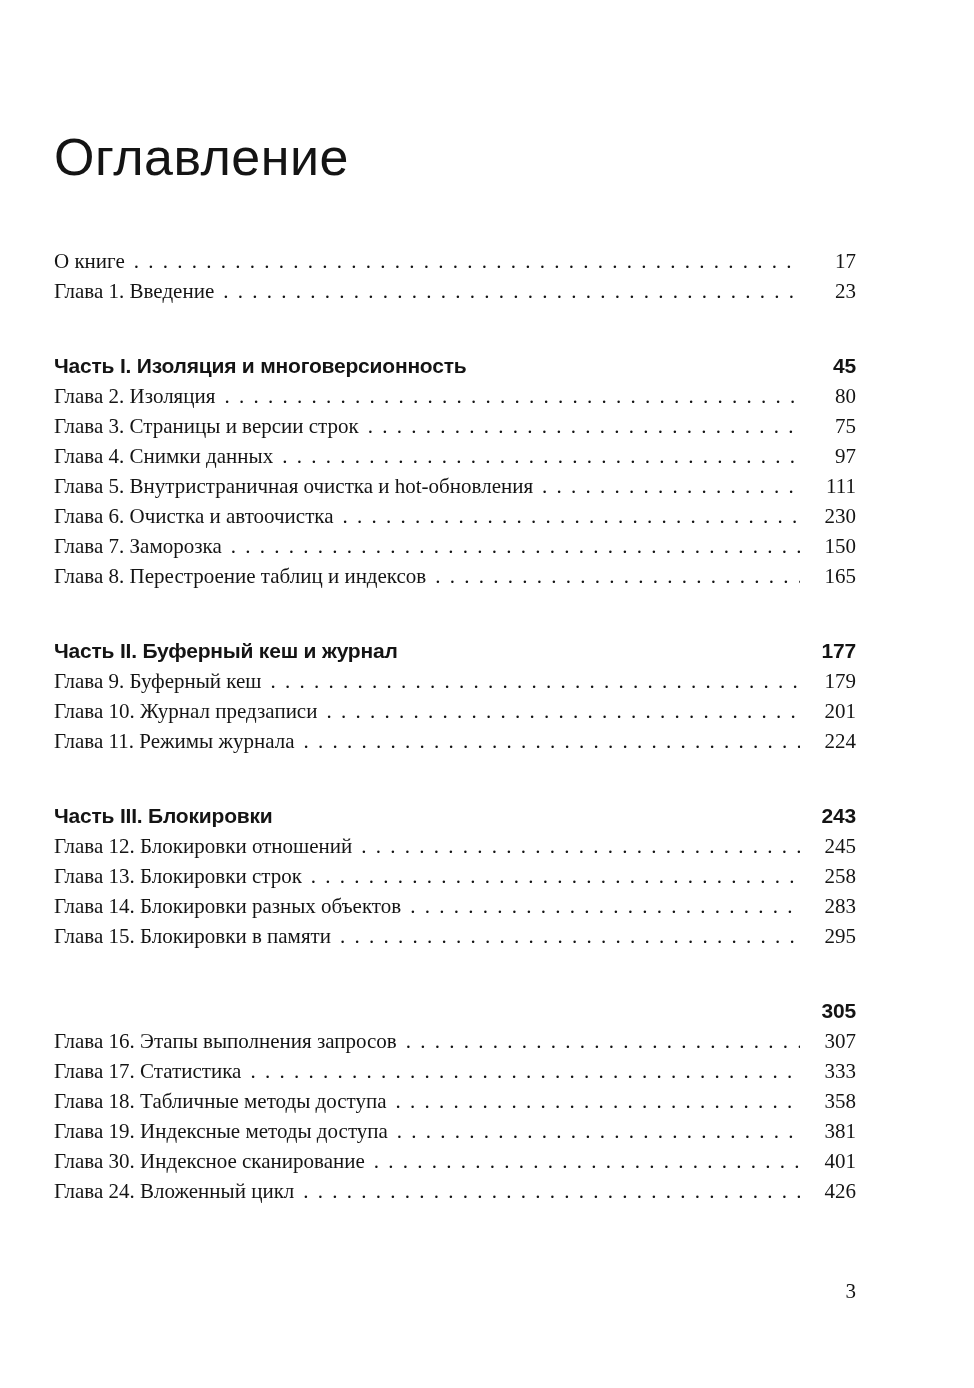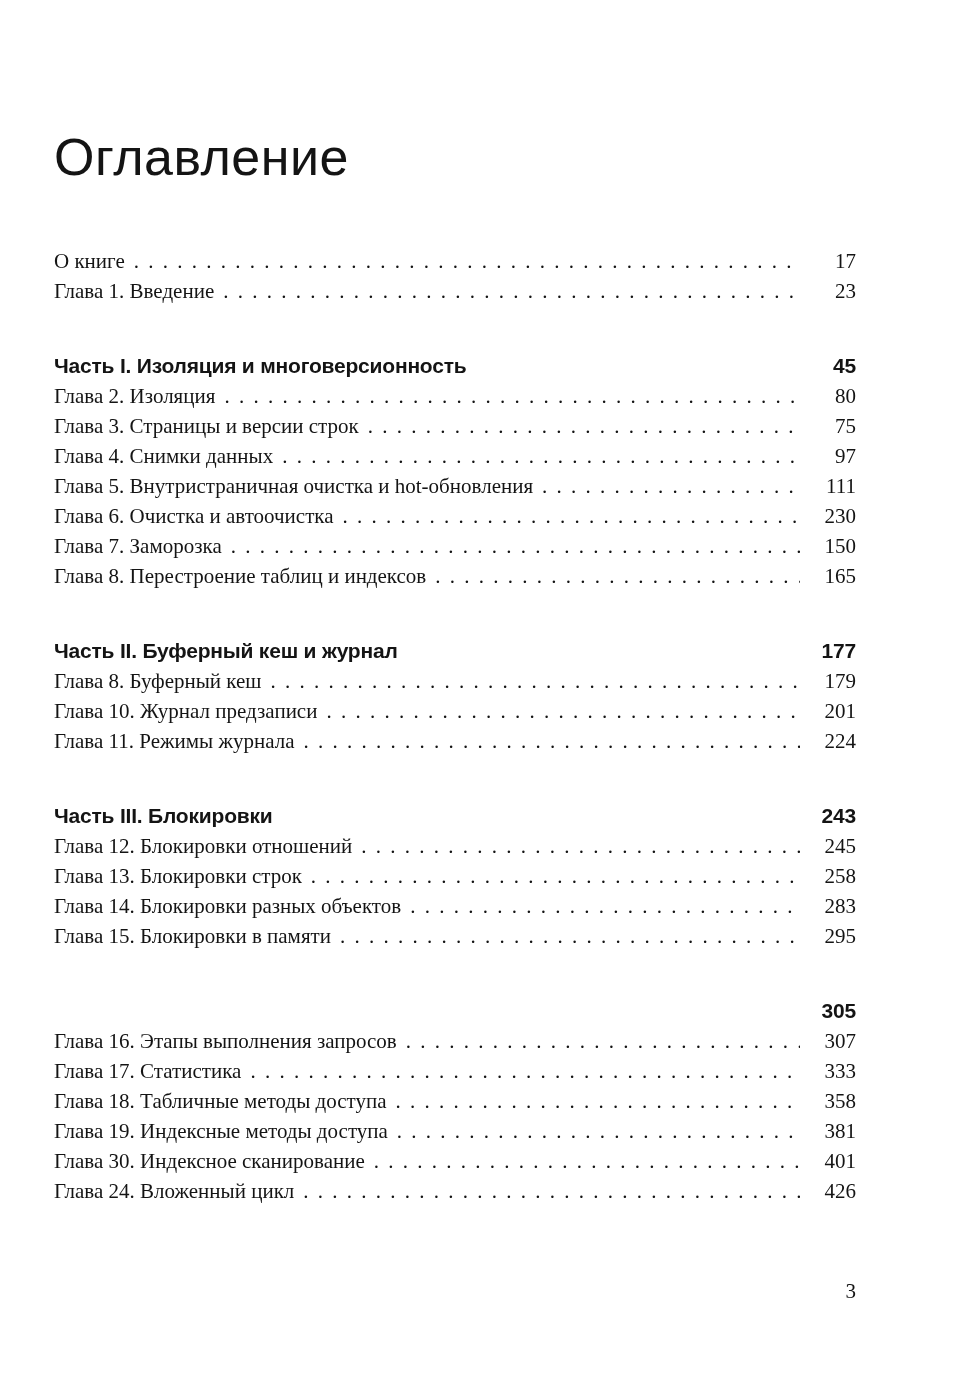--- a/index.html
+++ b/index.html
@@ -146,21 +146,21 @@
       </div>
     </div>
 
     <div class="part">
       <div class="entry part-header">
         <span class="label">Часть II. Буферный кеш и журнал</span>
         <span class="spacer"></span>
         <span class="pagenum">177</span>
       </div>
       <div class="entry">
-        <span class="label">Глава 8. Буферный кеш</span>
+        <span class="label">Глава 9. Буферный кеш</span>
         <span class="leader"></span>
         <span class="pagenum">179</span>
       </div>
       <div class="entry">
         <span class="label">Глава 10. Журнал предзаписи</span>
         <span class="leader"></span>
         <span class="pagenum">201</span>
       </div>
       <div class="entry">
         <span class="label">Глава 11. Режимы журнала</span>

